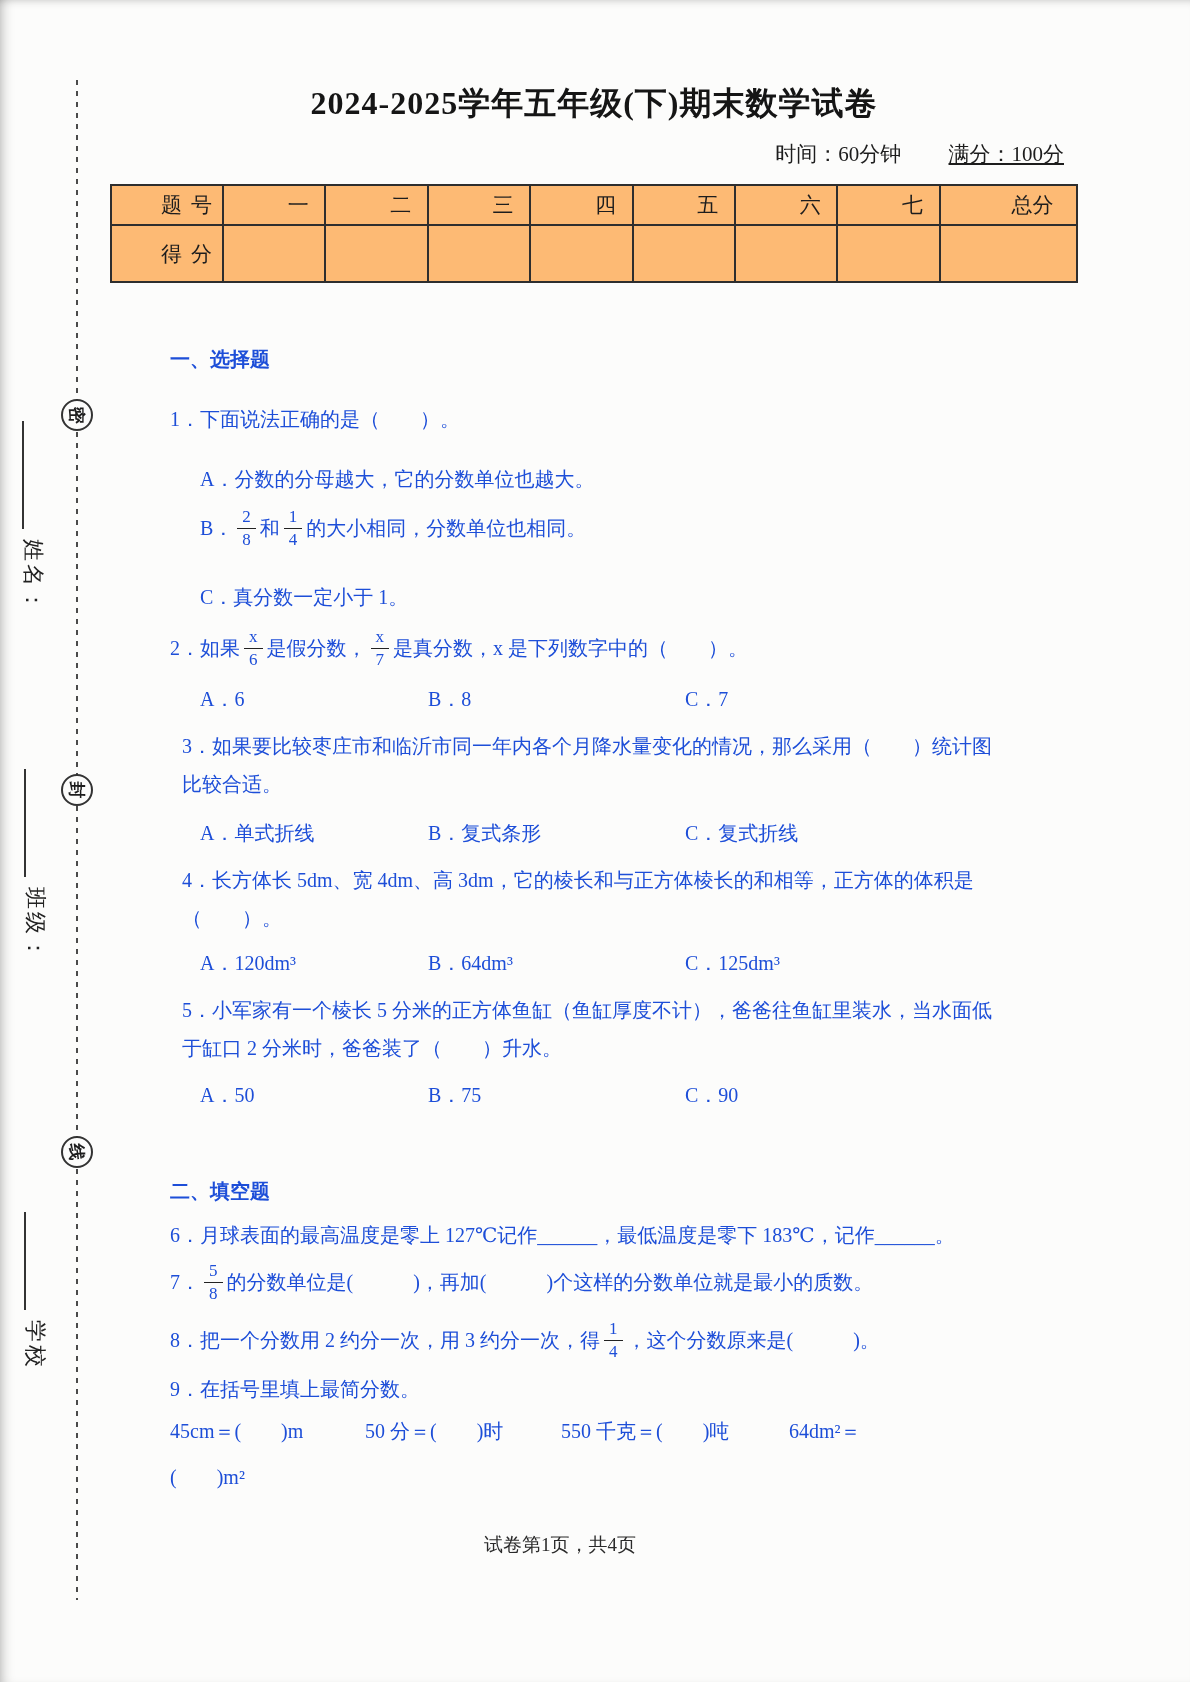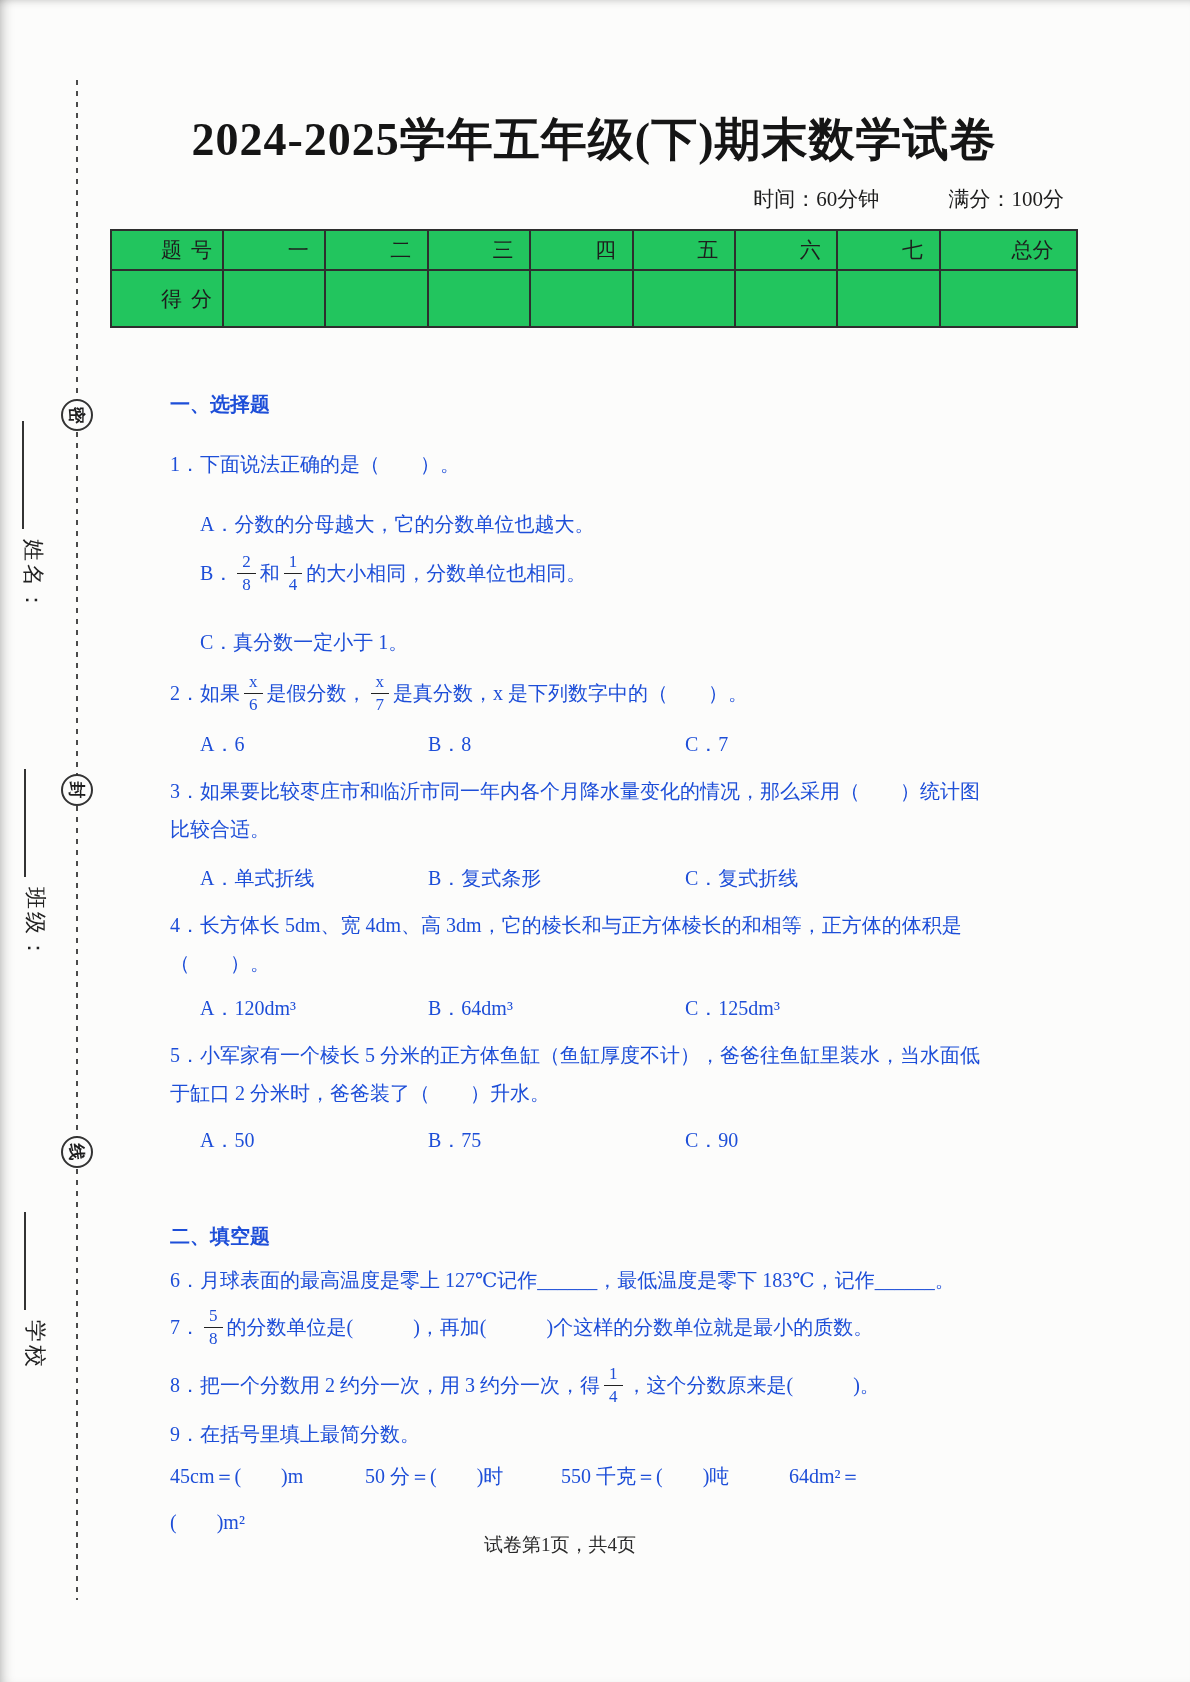--- a/index.html
+++ b/index.html
@@ -45,57 +45,57 @@
   }
   .v-label.name  { left: -66px; top: 505px;  width: 198px; }
   .v-label.clazz { left: -64px; top: 853px;  width: 198px; }
   .v-label.school{ left: -46px; top: 1278px; width: 162px; }
   .v-label.name .blank, .v-label.clazz .blank { width: 108px; }
   .v-label.school .blank { width: 98px; }
 
   
   .content { position: absolute; left: 110px; top: 0; width: 968px; }
   .title {
-    margin-top: 109px;
-    font-size: 46px; font-weight: bold;
+    margin-top: 82px;
+    font-size: 32px; font-weight: bold;
     text-align: center; letter-spacing: 1px;
     color: #151515;
   }
   .meta {
     margin-top: 14px; padding-right: 14px;
     text-align: right; font-size: 21px;
   }
-  .meta span + span { margin-left: 64px; }
+  .meta span + span { margin-left: 42px; text-decoration: underline; }
 
   table.score-table {
     margin-top: 16px; width: 100%;
     border-collapse: collapse; table-layout: fixed;
     font-size: 21px;
   }
   table.score-table td {
     border: 2px solid #2e2e2e;
     height: 40px; text-align: center; vertical-align: middle;
-    background: #22c55e;
+    background: #fdba74;
     padding-left: 48px;
   }
   table.score-table td.head { letter-spacing: 9px; }
   table.score-table col.c-first { width: 11.6%; }
   table.score-table col.c-num   { width: 10.6%; }
   table.score-table col.c-last  { width: 14.2%; }
   table.score-table tr.score-row td { height: 57px; }
 
   main { padding-left: 60px; font-size: 20px; color: #1d4ed8; }
   main p { line-height: 28px; }
   .sec-heading { font-size: 20px; font-weight: bold; }
   .sec-heading.first { margin-top: 62px; }
   .sec-heading.second { margin-top: 68px; }
 
   .stem   { margin-top: 32px; }
   .opt    { margin-top: 32px; padding-left: 30px; }
-  .wrap2  { margin-top: 14px; line-height: 38px; }
+  .wrap2  { margin-top: 14px; line-height: 38px; margin-left: 12px; }
   .opts-row { margin-top: 14px; padding-left: 30px; display: flex; }
   .opts-row .o1 { width: 228px; }
   .opts-row .o2 { width: 257px; }
 
   
   .frac-line { margin-top: 12px; display: flex; align-items: center; flex-wrap: wrap; min-height: 46px; }
   .frac {
     display: inline-flex; flex-direction: column; align-items: center;
     line-height: 1.05; font-size: 17px; margin: 0 4px;
     vertical-align: middle;

